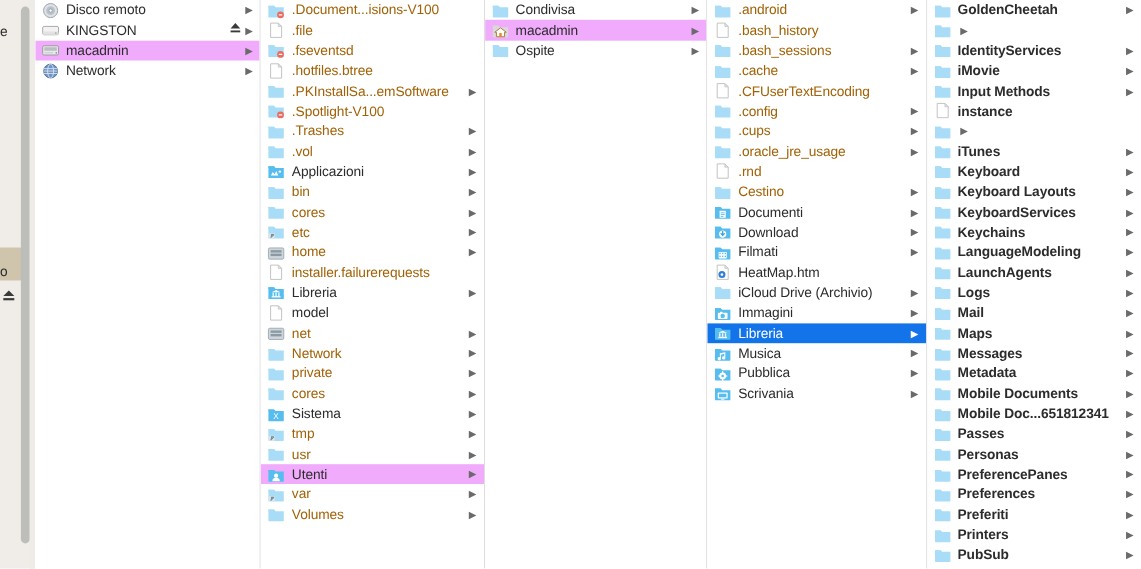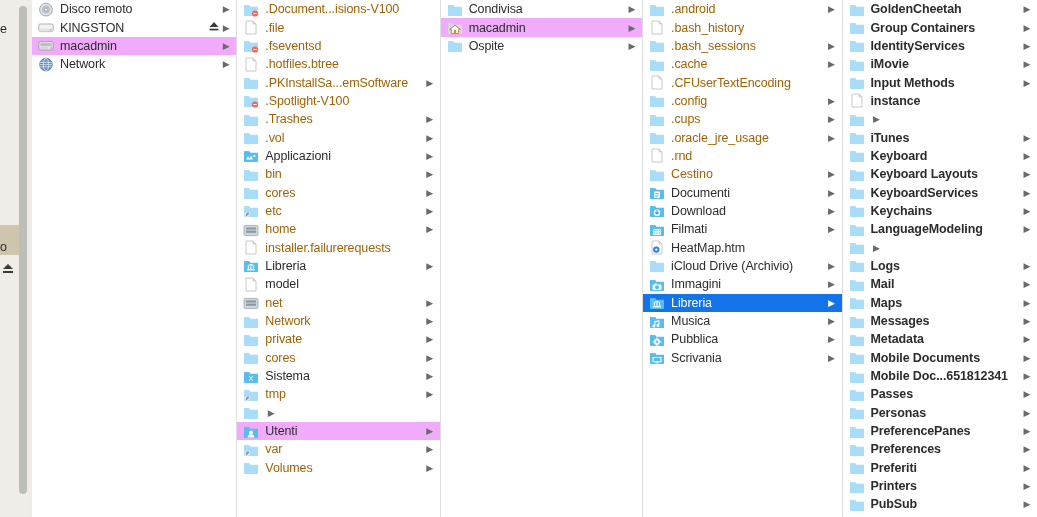--- a/index.html
+++ b/index.html
@@ -371,20 +371,21 @@
               <span class="lbl">tmp</span>
               <span class="arrow">▶</span>
             </div>
             <div class="row dim">
               <span class="icon">
                 <svg class="ico" viewBox="0 0 16 15">
                   <path d="M1 3.2h5.1l1.3 1.5H15v8.6a.6.6 0 0 1-.6.6H1.6a.6.6 0 0 1-.6-.6z" fill="#a9ddf7"></path>
                   <path d="M1 3.2h5.1l1.3 1.5H1z" fill="#a9ddf7"></path>
                 </svg>
               </span>
+              <span class="lbl">usr</span>
               <span class="arrow">▶</span>
             </div>
             <div class="row sel-grey">
               <span class="icon">
                 <svg class="ico" viewBox="0 0 16 15">
                   <path d="M1 3.2h5.1l1.3 1.5H15v8.6a.6.6 0 0 1-.6.6H1.6a.6.6 0 0 1-.6-.6z" fill="#56bdee"></path>
                   <path d="M1 3.2h5.1l1.3 1.5H1z" fill="#56bdee"></path>
                   <circle cx="8" cy="8.4" r="1.9" fill="#ffffff"></circle>
                   <path d="M4.6 13.4c0-2 1.5-3.2 3.4-3.2s3.4 1.2 3.4 3.2z" fill="#ffffff"></path>
                 </svg>
@@ -698,21 +699,20 @@
               <span class="lbl">GoldenCheetah</span>
               <span class="arrow">▶</span>
             </div>
             <div class="row">
               <span class="icon">
                 <svg class="ico" viewBox="0 0 16 15">
                   <path d="M1 3.2h5.1l1.3 1.5H15v8.6a.6.6 0 0 1-.6.6H1.6a.6.6 0 0 1-.6-.6z" fill="#a9ddf7"></path>
                   <path d="M1 3.2h5.1l1.3 1.5H1z" fill="#a9ddf7"></path>
                 </svg>
               </span>
-              <span class="lbl">Group Containers</span>
               <span class="arrow">▶</span>
             </div>
             <div class="row">
               <span class="icon">
                 <svg class="ico" viewBox="0 0 16 15">
                   <path d="M1 3.2h5.1l1.3 1.5H15v8.6a.6.6 0 0 1-.6.6H1.6a.6.6 0 0 1-.6-.6z" fill="#a9ddf7"></path>
                   <path d="M1 3.2h5.1l1.3 1.5H1z" fill="#a9ddf7"></path>
                 </svg>
               </span>
               <span class="lbl">IdentityServices</span>
@@ -817,20 +817,21 @@
               <span class="lbl">LanguageModeling</span>
               <span class="arrow">▶</span>
             </div>
             <div class="row">
               <span class="icon">
                 <svg class="ico" viewBox="0 0 16 15">
                   <path d="M1 3.2h5.1l1.3 1.5H15v8.6a.6.6 0 0 1-.6.6H1.6a.6.6 0 0 1-.6-.6z" fill="#a9ddf7"></path>
                   <path d="M1 3.2h5.1l1.3 1.5H1z" fill="#a9ddf7"></path>
                 </svg>
               </span>
+              <span class="lbl">LaunchAgents</span>
               <span class="arrow">▶</span>
             </div>
             <div class="row">
               <span class="icon">
                 <svg class="ico" viewBox="0 0 16 15">
                   <path d="M1 3.2h5.1l1.3 1.5H15v8.6a.6.6 0 0 1-.6.6H1.6a.6.6 0 0 1-.6-.6z" fill="#a9ddf7"></path>
                   <path d="M1 3.2h5.1l1.3 1.5H1z" fill="#a9ddf7"></path>
                 </svg>
               </span>
               <span class="lbl">Logs</span>

